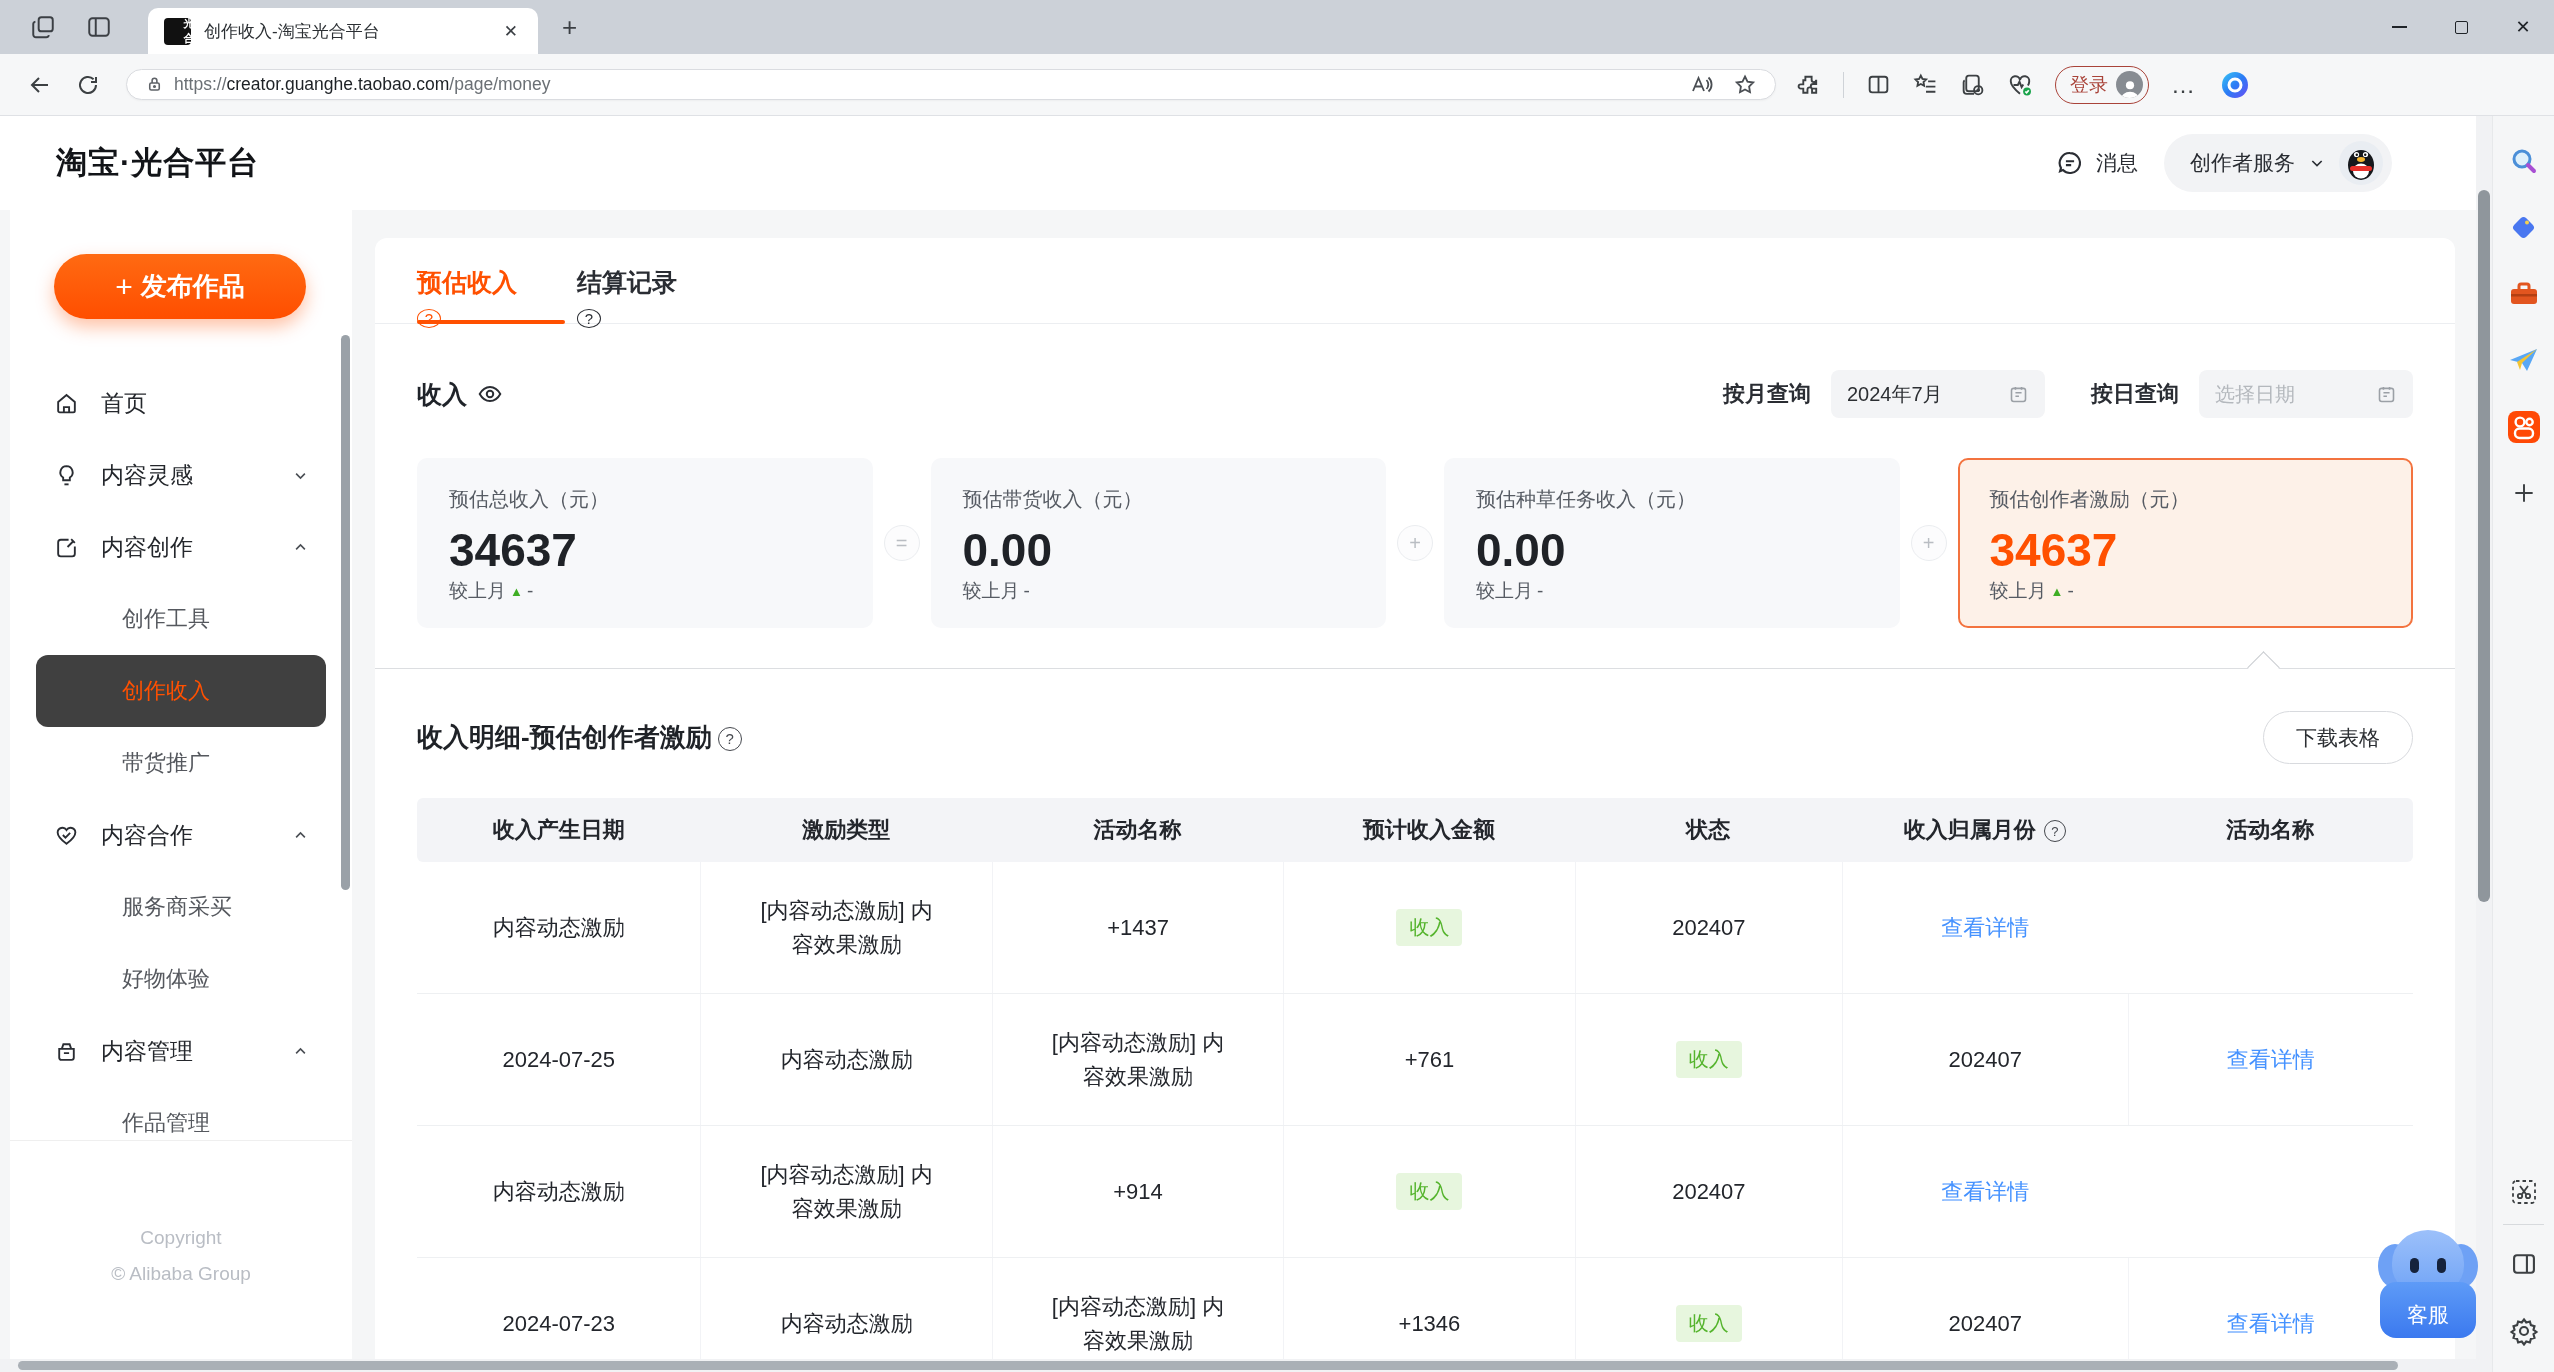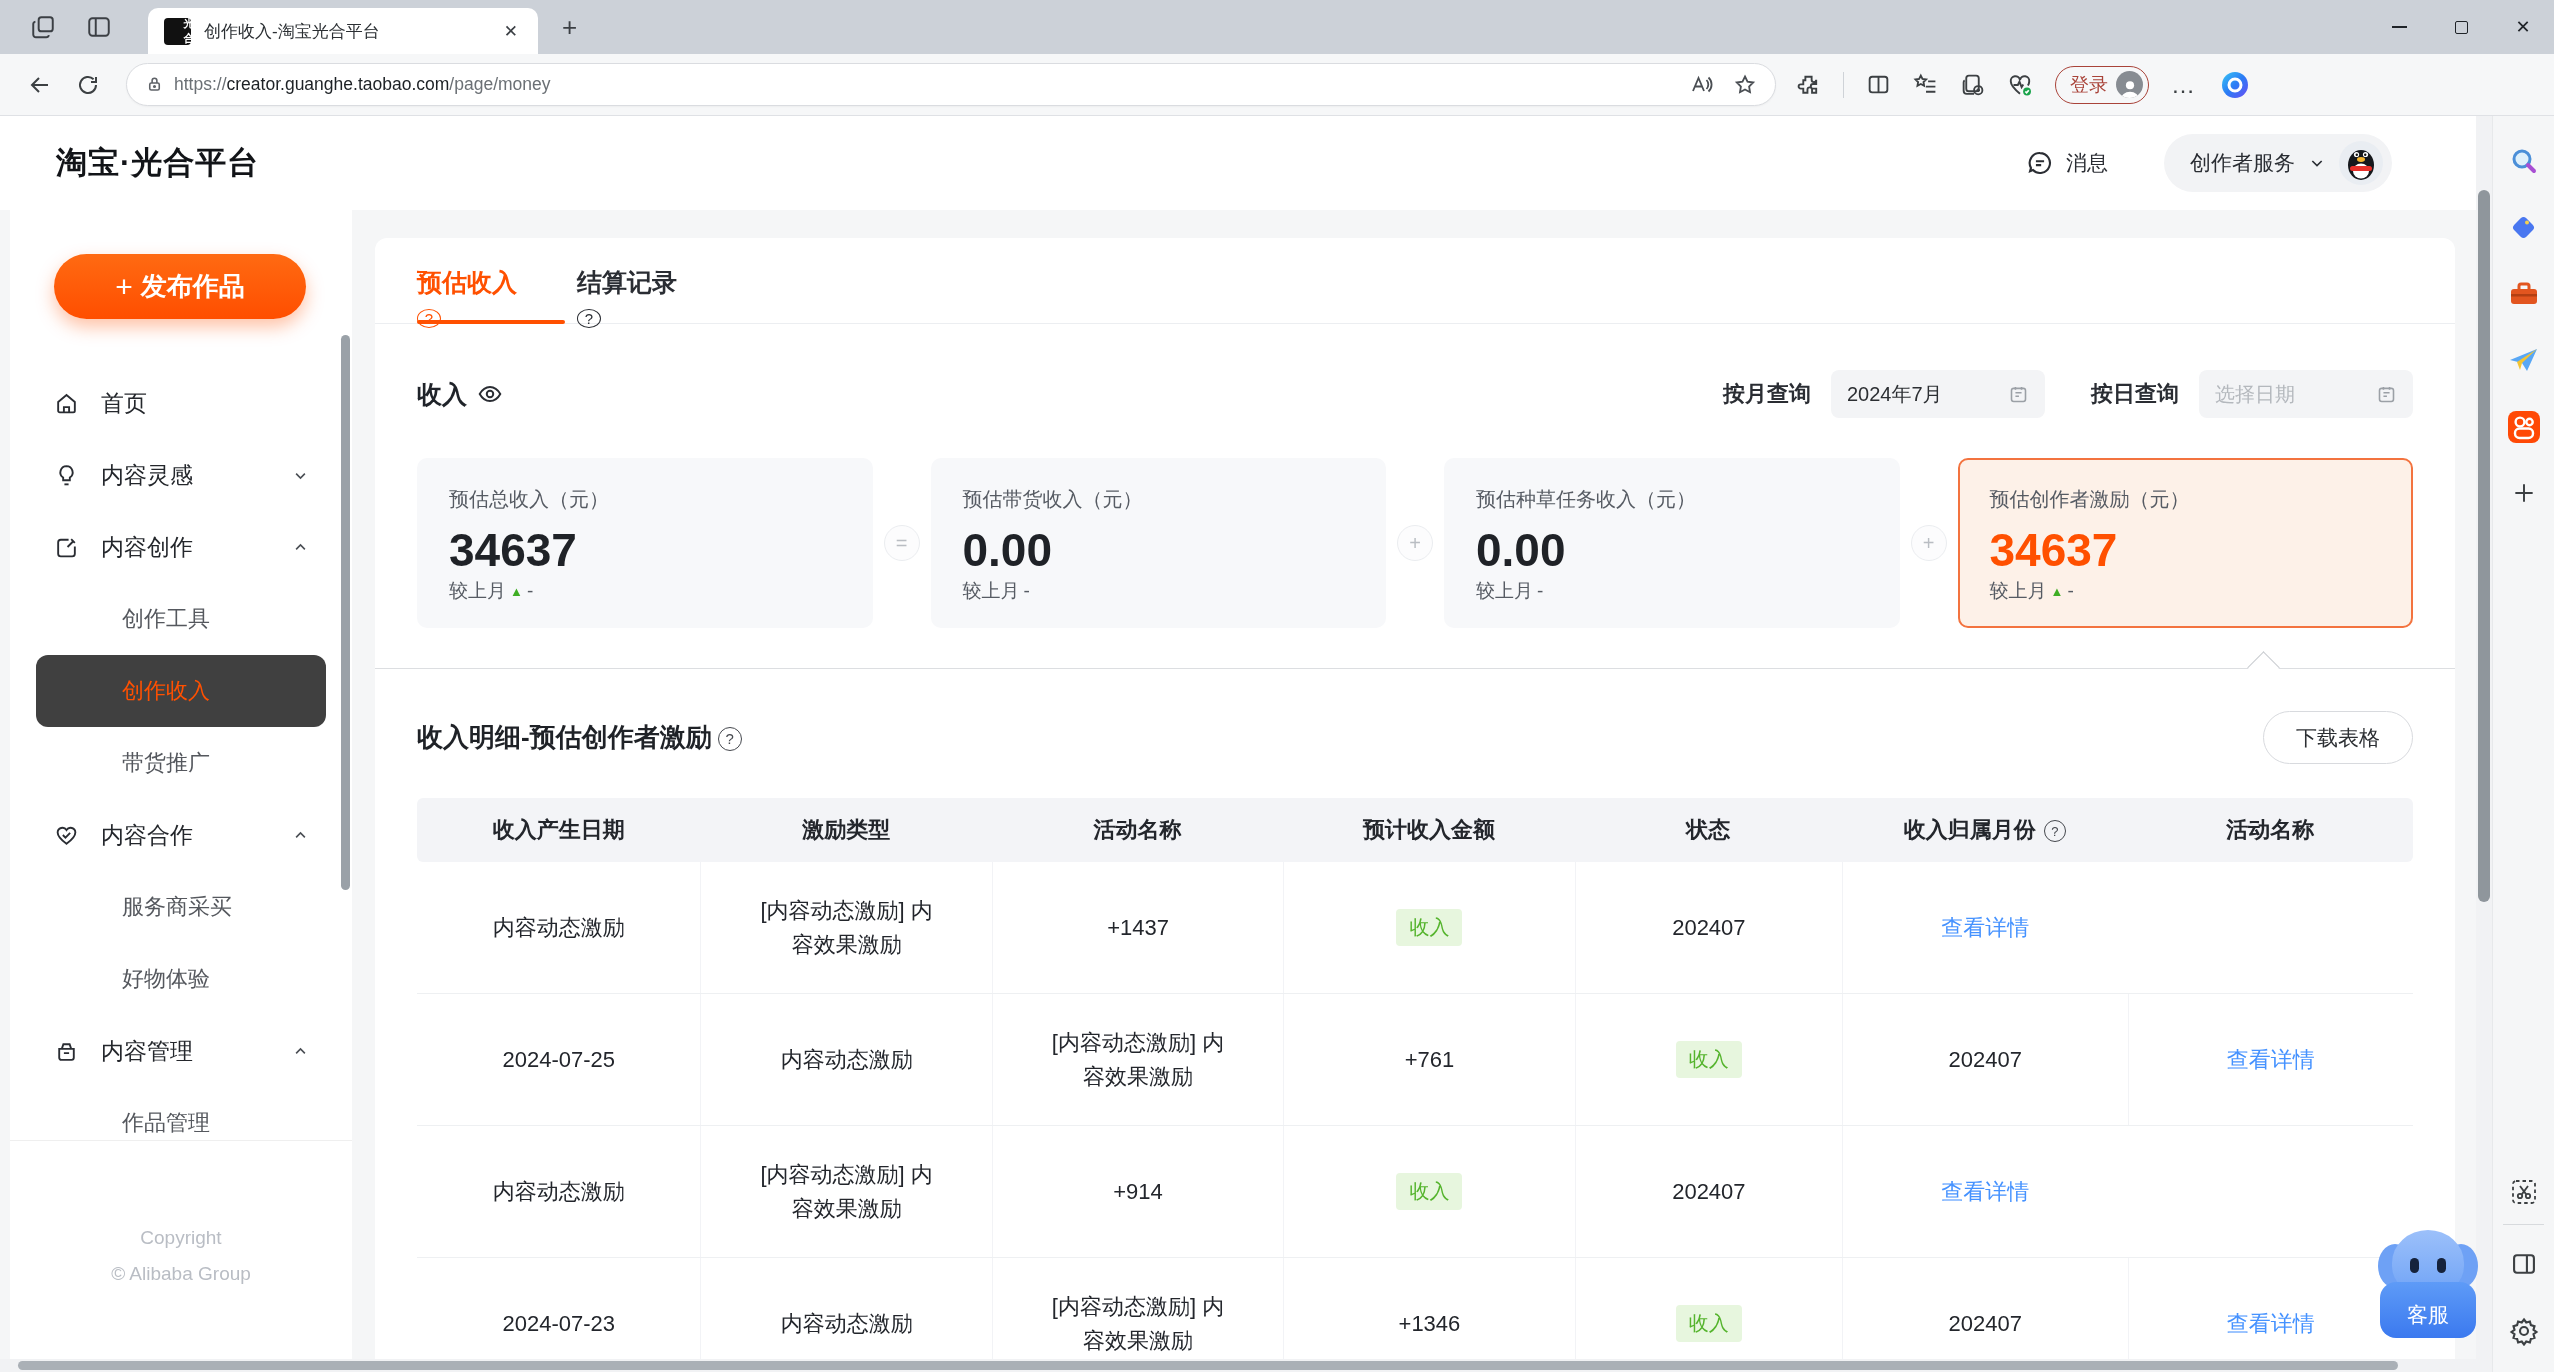--- a/index.html
+++ b/index.html
@@ -15,40 +15,40 @@
   .tabclose { font-size:17px; color:#3b3f44; padding:0 4px; }
   .newtab { font-size:26px; color:#3b3f44; margin-left:24px; font-weight:300; }
   .wincontrols { margin-left:auto; display:flex; }
   .winbtn { width:62px; height:54px; display:flex; align-items:center; justify-content:center; color:#1f2328; }
   .minbar { width:15px; height:2px; background:#1f2328; }
   .maxbox { width:13px; height:13px; border:1.6px solid #1f2328; border-radius:2px; }
   .closex { font-size:18px; }
 
   .toolbar { position:fixed; left:0; top:54px; width:2554px; height:62px; background:#f6f7f8; border-bottom:1px solid #dfe1e5; display:flex; align-items:center; padding:0 16px; z-index:50; }
   .tool-ic { color:#3c4043; margin:0 12px; flex:none; }
-  .addressbar { width:1650px; height:43px; margin-left:14px; background:#fff; border:1px solid #dadce0; border-radius:22px; display:flex; align-items:center; padding:0 18px; box-shadow:0 1px 2px rgba(0,0,0,.04); }
+  .addressbar { width:1650px; height:31px; margin-left:14px; background:#fff; border:1px solid #dadce0; border-radius:22px; display:flex; align-items:center; padding:0 18px; box-shadow:0 1px 2px rgba(0,0,0,.04); }
   .url { font-size:17.5px; margin-left:10px; white-space:nowrap; }
   .url .dim { color:#6b7075; } .url .host { color:#1d2125; }
   .bar-right { margin-left:auto; display:flex; align-items:center; gap:20px; color:#4a4e53; }
   .tool-right { display:flex; align-items:center; gap:22px; margin-left:20px; color:#3c4043; }
   .vdiv { width:1px; height:26px; background:#cfd3d8; }
   .loginpill { height:38px; border:1.6px solid #a94339; border-radius:20px; display:flex; align-items:center; gap:8px; padding:0 5px 0 14px; color:#a94339; font-size:19px; }
   .loginavatar { width:27px; height:27px; border-radius:50%; background:#878c92; display:flex; align-items:flex-end; justify-content:center; overflow:hidden; }
   .dots { font-size:24px; letter-spacing:2px; color:#3c4043; }
 
   
   .edgestrip { position:fixed; right:0; top:116px; bottom:0; width:62px; background:#f5f6f7; border-left:1px solid #e7e9eb; z-index:40; }
   .strip-ic { position:absolute; left:50%; transform:translateX(-50%); }
   .hr-strip { position:absolute; left:10px; right:10px; height:1px; background:#d7dadd; }
 
   
   .page { position:fixed; left:0; top:116px; right:62px; bottom:0; background:#f5f6f7; overflow:hidden; }
   .siteheader { position:absolute; left:0; top:0; right:0; height:94px; background:#fff; display:flex; align-items:center; padding:0 100px 0 56px; }
   .logo { font-size:31px; font-weight:700; color:#121418; letter-spacing:1px; }
-  .head-right { margin-left:auto; display:flex; gap:56px; }
+  .head-right { margin-left:auto; display:flex; gap:26px; }
   .msg { display:flex; align-items:center; gap:12px; font-size:21px; color:#2a2d33; }
   .servicepill { height:58px; background:#f2f3f5; border-radius:30px; display:flex; align-items:center; gap:14px; padding:0 9px 0 26px; font-size:21px; color:#2a2d33; }
 
   
   .sidebar { position:absolute; left:10px; top:94px; bottom:0; width:342px; background:#fff; }
   .publish { margin:44px 0 0 44px; width:252px; height:65px; border-radius:33px; background:linear-gradient(180deg,#ff6a12,#ff4e00); color:#fff; font-size:26px; font-weight:600; display:flex; align-items:center; justify-content:center; gap:8px; box-shadow:0 8px 18px rgba(255,80,0,.35); }
   .publish .plus { font-size:30px; font-weight:400; }
   .nav { margin-top:48px; padding:0 26px; }
   .nav-item { height:72px; display:flex; align-items:center; border-radius:12px; padding:0 18px; }
   .nav-item .nico { color:#2a2d33; margin-right:22px; }

